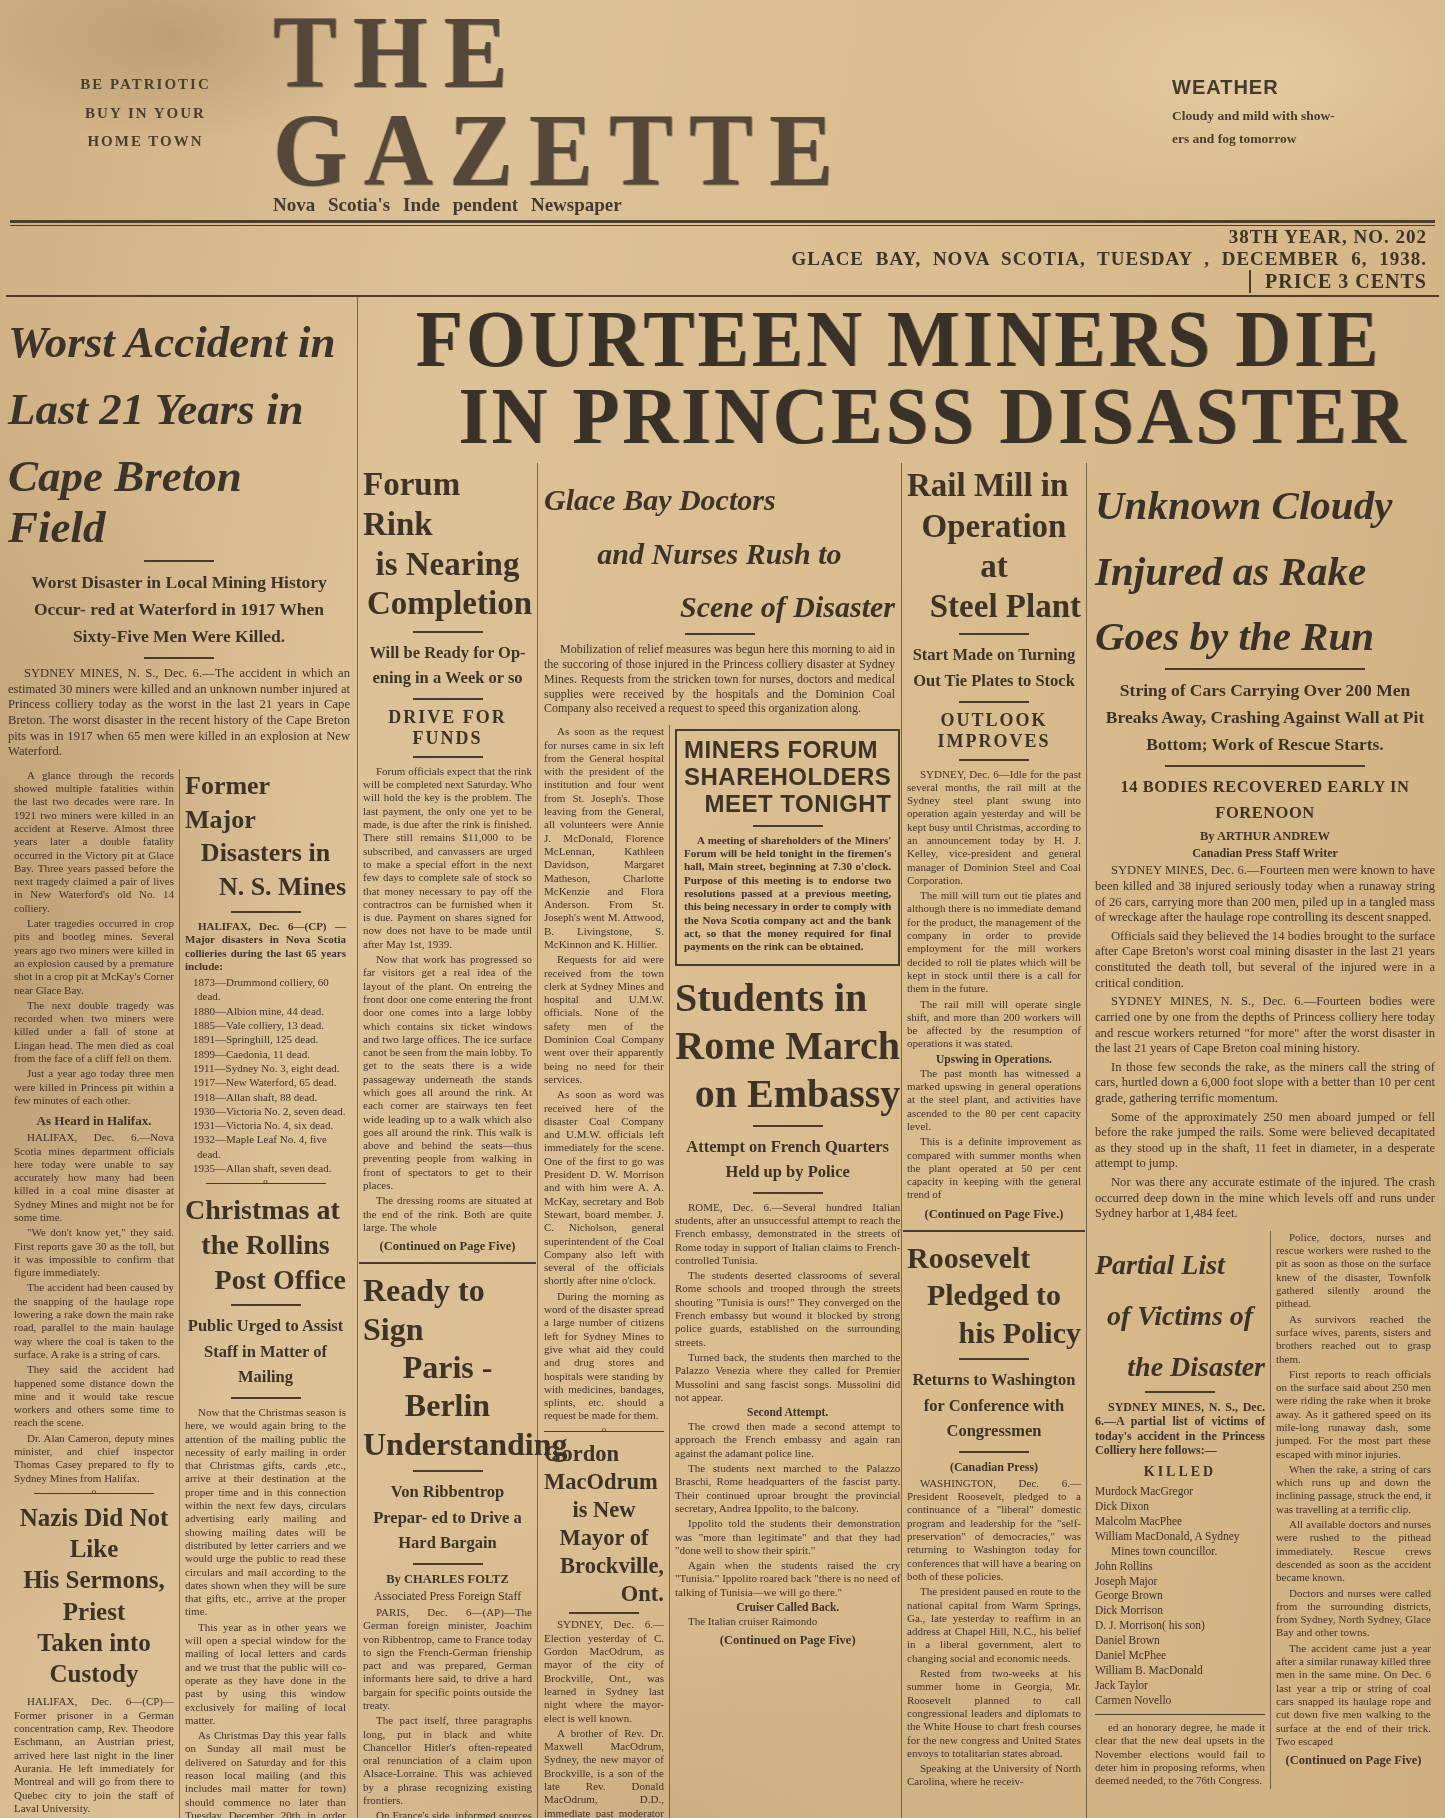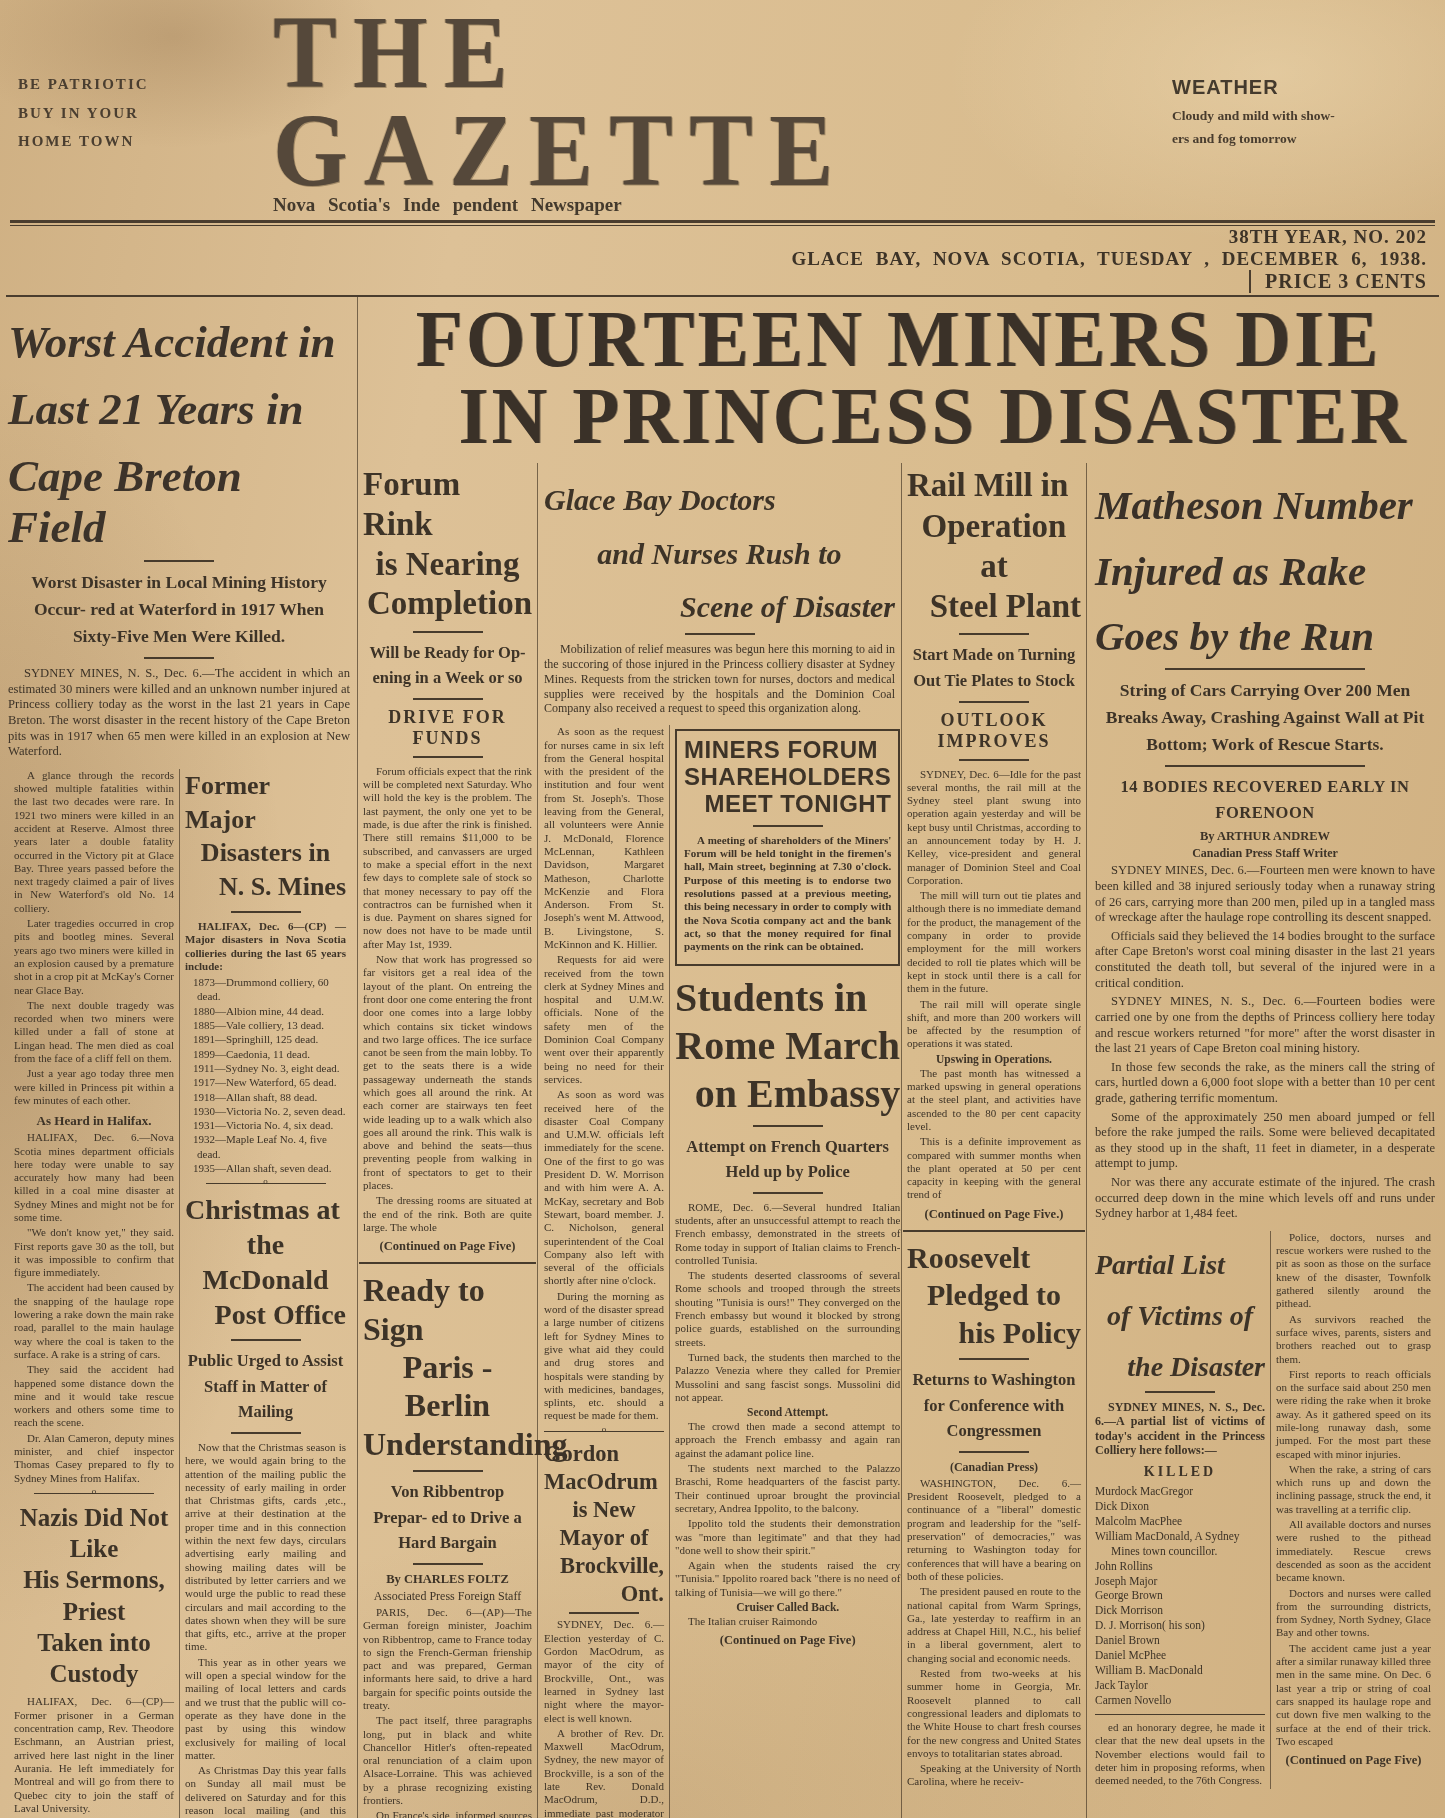--- a/index.html
+++ b/index.html
@@ -14,21 +14,21 @@
     background:
       radial-gradient(ellipse 500px 260px at 88% 4%, rgba(255,240,205,0.30), transparent 65%),
       radial-gradient(ellipse 420px 900px at 0% 55%, rgba(95,64,32,0.20), transparent 70%),
       radial-gradient(ellipse 800px 420px at 45% 100%, rgba(125,88,48,0.14), transparent 72%),
       radial-gradient(ellipse 300px 160px at 12% 2%, rgba(110,75,40,0.22), transparent 70%),
       linear-gradient(100deg, #cfb083 0%, #ddc197 28%, #d9bc8e 62%, #cfaf80 100%);
   }
 
   
   .masthead { display: grid; grid-template-columns: 255px 1fr 255px; align-items: center; padding: 10px 18px 0 18px; }
-  .slogan { font-weight: bold; font-size: 15px; letter-spacing: 2px; line-height: 1.9; color: #4a3e30; }
+  .slogan { font-weight: bold; font-size: 15px; letter-spacing: 2px; line-height: 1.9; text-align: center; color: #4a3e30; }
   .title-wrap { text-align: left; }
   .gazette-title {
     font-weight: bold; font-size: 96px; line-height: 0.95;
     letter-spacing: 16px; word-spacing: 90px;
     color: #55483a; text-shadow: 1px 1px 0 rgba(60,45,25,0.35), -1px 0 0 rgba(60,45,25,0.2);
     transform: scaleY(1.08);
   }
   .subtitle { font-weight: bold; font-size: 19px; margin-top: 2px; word-spacing: 8px; color: #443a2d; }
   .weather-label { font-family: "Liberation Sans", sans-serif; font-weight: bold; font-size: 20px; letter-spacing: 1px; color: #443a2d; }
   .weather-text { font-weight: bold; font-size: 13.5px; line-height: 1.7; margin-top: 6px; color: #483c2e; }
@@ -198,21 +198,21 @@
               <div class="list-line">1917—New Waterford, 65 dead.</div>
               <div class="list-line">1918—Allan shaft, 88 dead.</div>
               <div class="list-line">1930—Victoria No. 2, seven dead.</div>
               <div class="list-line">1931—Victoria No. 4, six dead.</div>
               <div class="list-line">1932—Maple Leaf No. 4, five dead.</div>
               <div class="list-line">1935—Allan shaft, seven dead.</div>
             </div>
           <div class="divider-orn"></div>
           <div class="h-rom h-christmas stagger">
               <div class="hl">Christmas at</div>
-              <div class="hl">the McDonald</div>
+              <div class="hl">the Rollins</div>
               <div class="hl">Post  Office</div>
             </div>
           <div class="divider"></div>
           <div class="deck deck-sm">Public Urged to Assist Staff in Matter of Mailing</div>
           <div class="divider"></div>
           <div>
               <div class="para">Now that the Christmas season is here, we would again bring to the attention of the mailing public the necessity of early mailing in order that Christmas gifts, cards ,etc., arrive at their destination at the proper time and in this connection within the next few days, circulars advertising early mailing and showing mailing dates will be distributed by letter carriers and we would urge the public to read these circulars and mail according to the dates shown when they will be sure that gifts, etc., arrive at the proper time.</div>
               <div class="para">This year as in other years we will open a special window for the mailing of local letters and cards and we trust that the public will co-operate as they have done in the past by using this window exclusively for mailing of local matter.</div>
               <div class="para">As Christmas Day this year falls on Sunday all mail must be delivered on Saturday and for this reason local mailing (and this includes mail matter for town) should commence no later than Tuesday December 20th in order that a complete distribution can be made by Saturday night. The postal staff will do their part and we respectfully solicit the full co-operation of the public in this Early Mailing Campaign.</div>
               <div class="para">In the mailing of parcels, please see that these are well</div>
@@ -375,21 +375,21 @@
           <div>
               <div class="para">WASHINGTON, Dec. 6.—President Roosevelt, pledged to a continuance of a "liberal" domestic program and leadership for the "self-preservation" of democracies," was returning to Washington today for conferences that will have a bearing on both of these policies.</div>
               <div class="para">The president paused en route to the national capital from Warm Springs, Ga., late yesterday to reaffirm in an address at Chapel Hill, N.C., his belief in a liberal government, alert to changing social and economic needs.</div>
               <div class="para">Rested from two-weeks at his summer home in Georgia, Mr. Roosevelt planned to call congressional leaders and diplomats to the White House to chart fresh courses for the new congress and United States envoys to totalitarian states abroad.</div>
               <div class="para">Speaking at the University of North Carolina, where he receiv-</div>
             </div>
         </div>
 
         <div class="t5 rule-l">
           <div class="h-ital h-rake">
-              <div class="hl">Matheson Number</div>
+              <div class="hl">Unknown Cloudy</div>
               <div class="hl">Injured as Rake</div>
               <div class="hl">Goes by the Run</div>
             </div>
           <div class="divider" style="width:200px"></div>
           <div class="deck">String of Cars Carrying Over 200 Men Breaks Away, Crashing Against Wall at Pit Bottom; Work of Rescue Starts.</div>
           <div class="divider" style="width:200px"></div>
           <div class="deck deck-sm" style="letter-spacing:0.5px">14 BODIES RECOVERED EARLY IN FORENOON</div>
           <div class="byline">By  ARTHUR ANDREW</div>
           <div class="credit">Canadian Press Staff Writer</div>
           <div class="wide-para">

